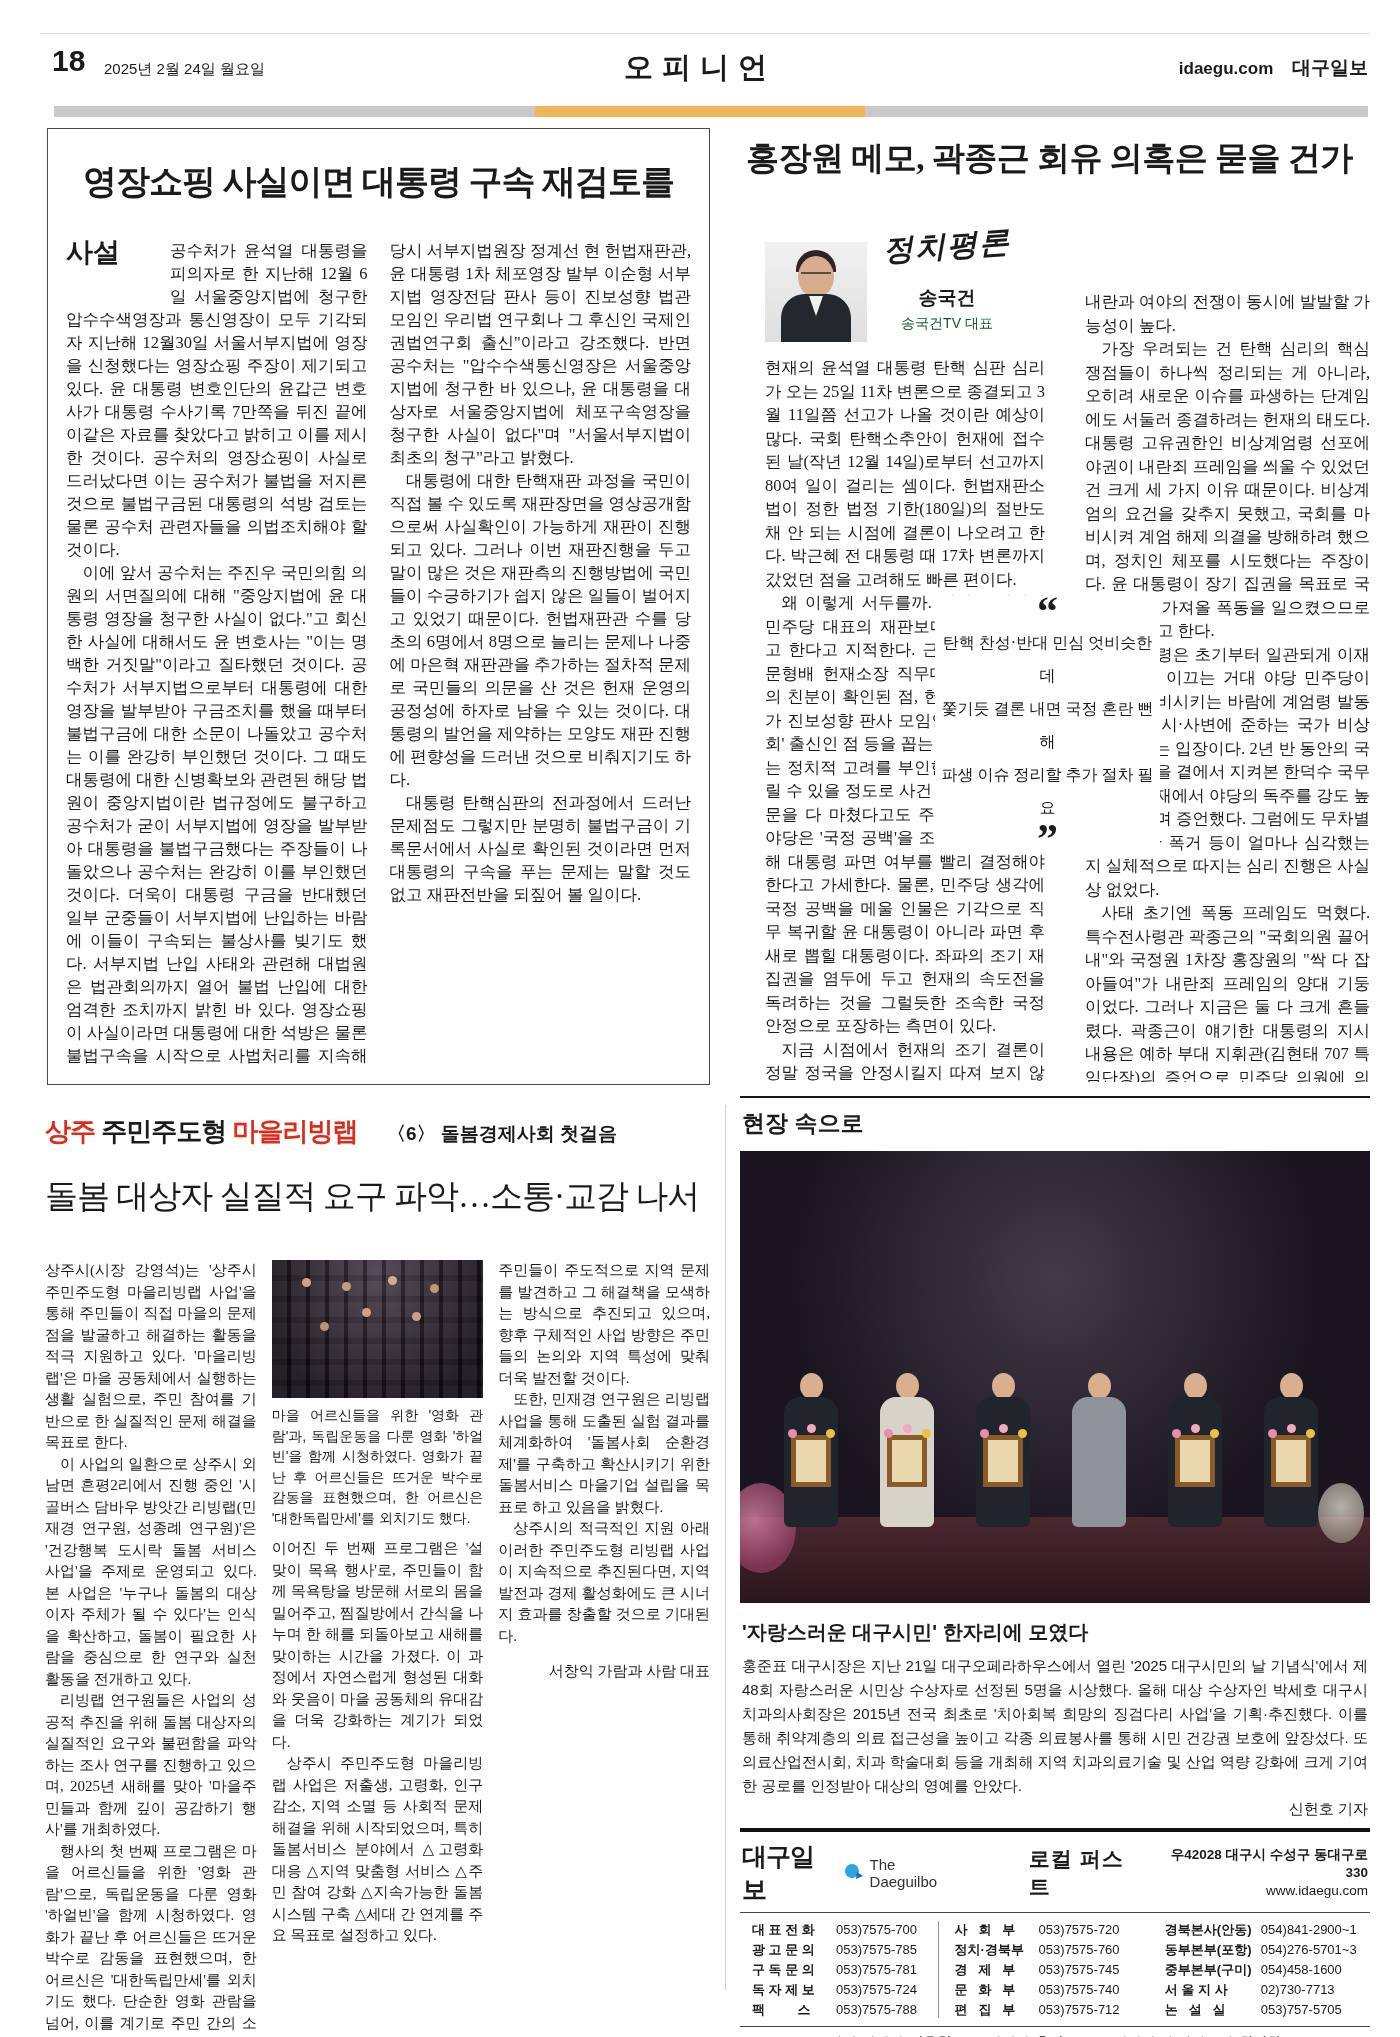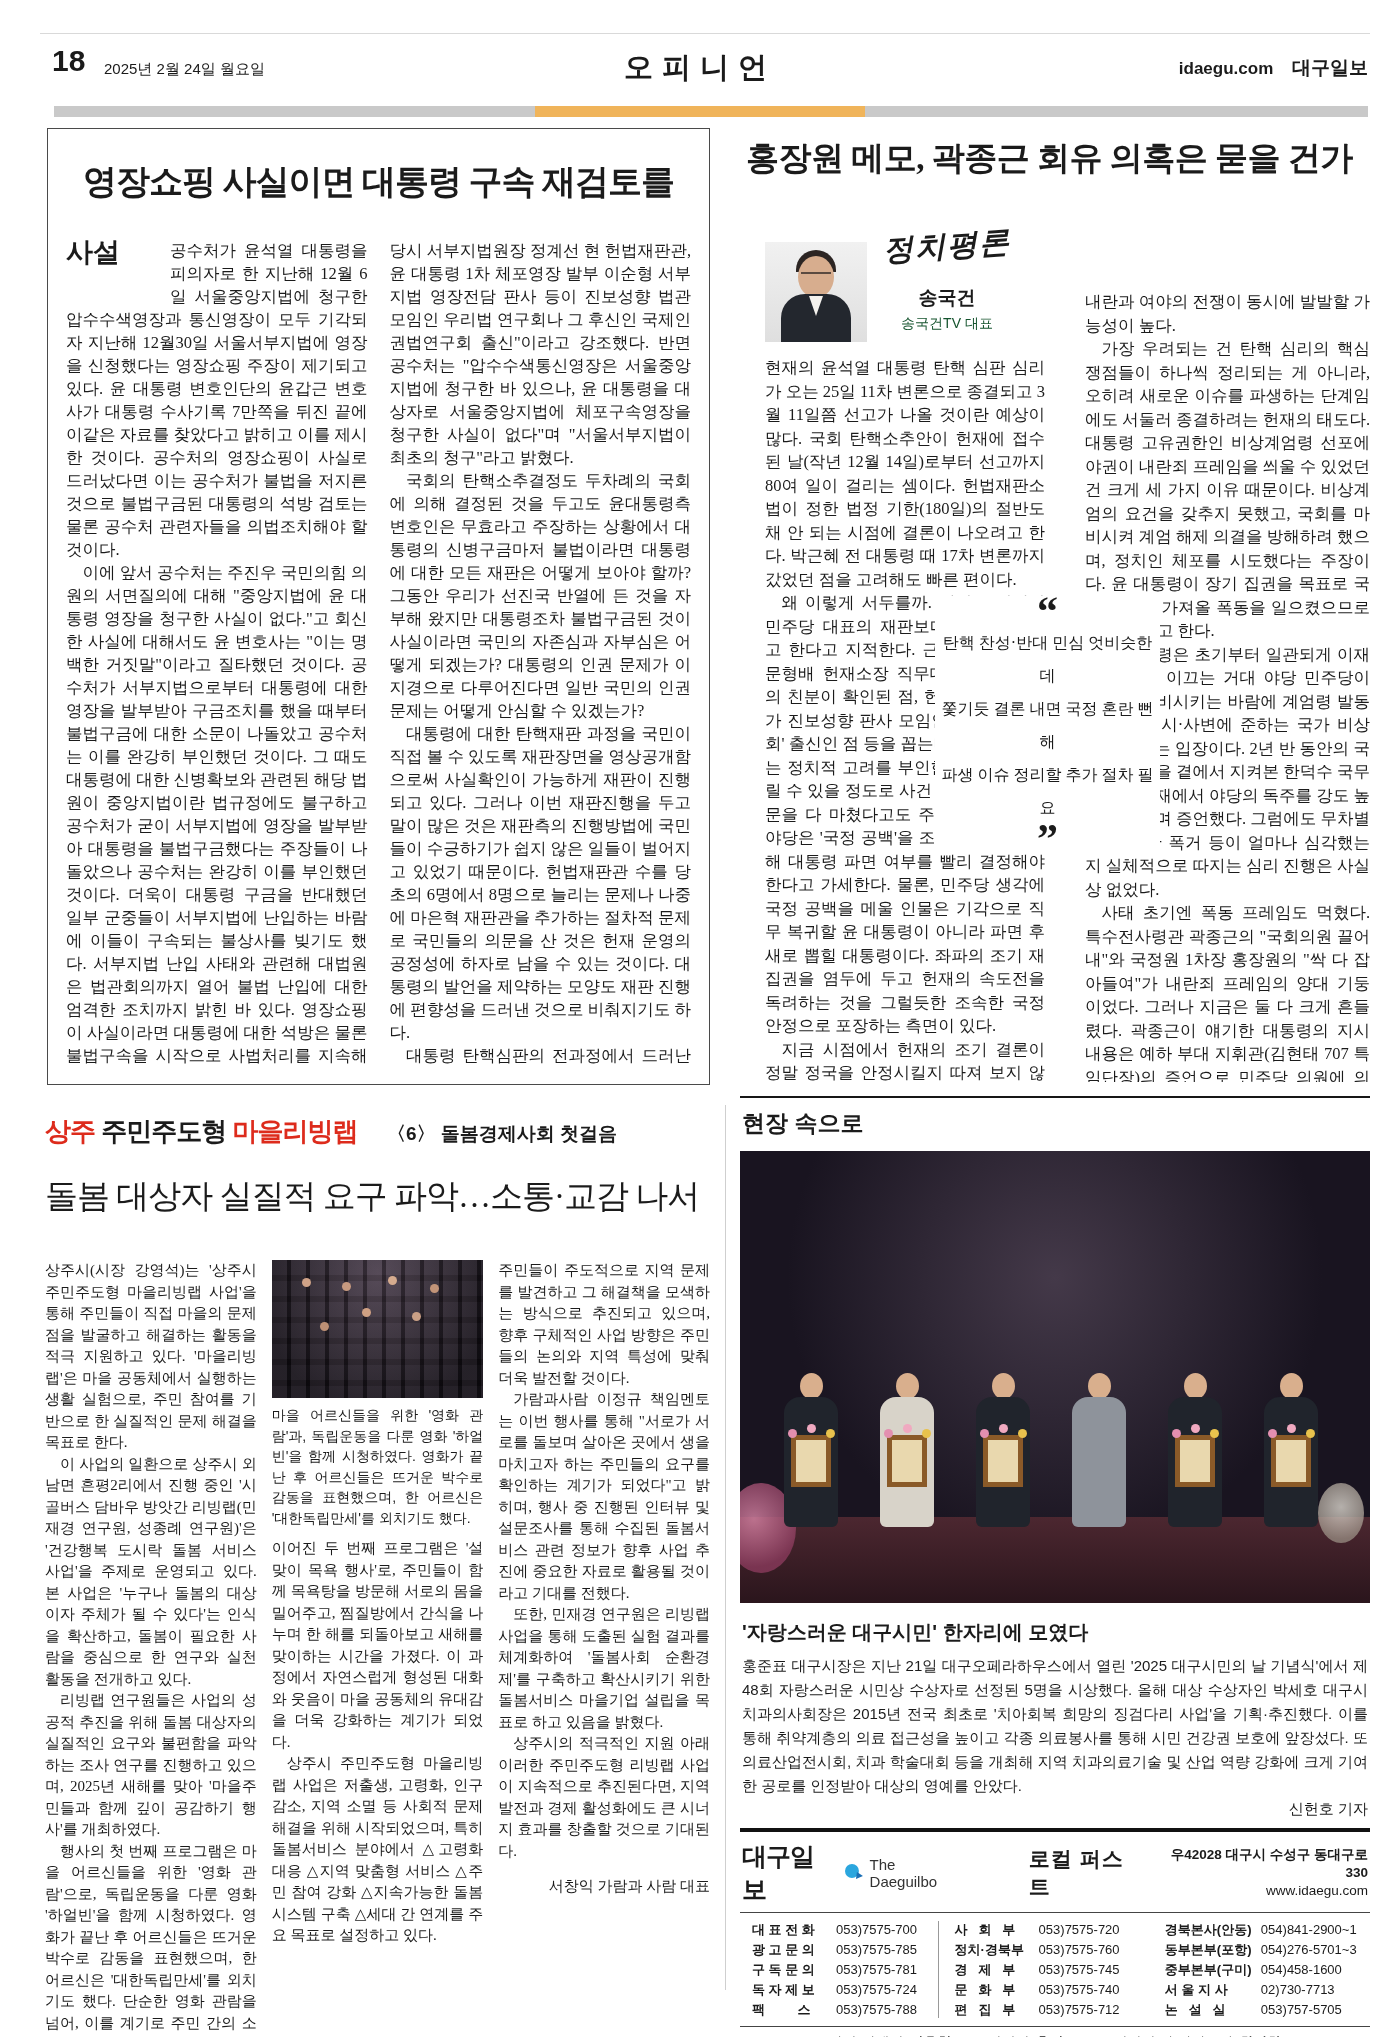--- a/index.html
+++ b/index.html
@@ -140,21 +140,20 @@
     <div class="ed-cols">
       <div class="ed-col">
         <div class="ed-label">사설</div>
 
       <p class="bp">공수처가 윤석열 대통령을 피의자로 한 지난해 12월 6일 서울중앙지법에 청구한 압수수색영장과 통신영장이 모두 기각되자 지난해 12월30일 서울서부지법에 영장을 신청했다는 영장쇼핑 주장이 제기되고 있다. 윤 대통령 변호인단의 윤갑근 변호사가 대통령 수사기록 7만쪽을 뒤진 끝에 이같은 자료를 찾았다고 밝히고 이를 제시한 것이다. 공수처의 영장쇼핑이 사실로 드러났다면 이는 공수처가 불법을 저지른 것으로 불법구금된 대통령의 석방 검토는 물론 공수처 관련자들을 의법조치해야 할 것이다.</p>
           <p class="bp">이에 앞서 공수처는 주진우 국민의힘 의원의 서면질의에 대해 "중앙지법에 윤 대통령 영장을 청구한 사실이 없다."고 회신한 사실에 대해서도 윤 변호사는 "이는 명백한 거짓말"이라고 질타했던 것이다. 공수처가 서부지법으로부터 대통령에 대한 영장을 발부받아 구금조치를 했을 때부터 불법구금에 대한 소문이 나돌았고 공수처는 이를 완강히 부인했던 것이다. 그 때도 대통령에 대한 신병확보와 관련된 해당 법원이 중앙지법이란 법규정에도 불구하고 공수처가 굳이 서부지법에 영장을 발부받아 대통령을 불법구금했다는 주장들이 나돌았으나 공수처는 완강히 이를 부인했던 것이다. 더욱이 대통령 구금을 반대했던 일부 군중들이 서부지법에 난입하는 바람에 이들이 구속되는 불상사를 빚기도 했다. 서부지법 난입 사태와 관련해 대법원은 법관회의까지 열어 불법 난입에 대한 엄격한 조치까지 밝힌 바 있다. 영장쇼핑이 사실이라면 대통령에 대한 석방은 물론 불법구속을 시작으로 사법처리를 지속해온 대통령에 대한 재판전반이 아무런 영향없이 진행될 수 있었는 지도 살펴 볼 일이다.</p>
         </div>
       <div class="ed-col">
 
       <p class="bp">당시 서부지법원장 정계선 현 헌법재판관, 윤 대통령 1차 체포영장 발부 이순형 서부지법 영장전담 판사 등이 진보성향 법관 모임인 우리법 연구회나 그 후신인 국제인권법연구회 출신"이라고 강조했다. 반면 공수처는 "압수수색통신영장은 서울중앙지법에 청구한 바 있으나, 윤 대통령을 대상자로 서울중앙지법에 체포구속영장을 청구한 사실이 없다"며 "서울서부지법이 최초의 청구"라고 밝혔다.</p>
-          <p class="bp">국회의 탄핵소추결정도 두차례의 국회에 의해 결정된 것을 두고도 윤대통령측 변호인은 무효라고 주장하는 상황에서 대통령의 신병구금마저 불법이라면 대통령에 대한 모든 재판은 어떻게 보아야 할까? 그동안 우리가 선진국 반열에 든 것을 자부해 왔지만 대통령조차 불법구금된 것이 사실이라면 국민의 자존심과 자부심은 어떻게 되겠는가? 대통령의 인권 문제가 이 지경으로 다루어진다면 일반 국민의 인권문제는 어떻게 안심할 수 있겠는가?</p>
           <p class="bp">대통령에 대한 탄핵재판 과정을 국민이 직접 볼 수 있도록 재판장면을 영상공개함으로써 사실확인이 가능하게 재판이 진행되고 있다. 그러나 이번 재판진행을 두고 말이 많은 것은 재판측의 진행방법에 국민들이 수긍하기가 쉽지 않은 일들이 벌어지고 있었기 때문이다. 헌법재판관 수를 당초의 6명에서 8명으로 늘리는 문제나 나중에 마은혁 재판관을 추가하는 절차적 문제로 국민들의 의문을 산 것은 헌재 운영의 공정성에 하자로 남을 수 있는 것이다. 대통령의 발언을 제약하는 모양도 재판 진행에 편향성을 드러낸 것으로 비춰지기도 하다.</p>
           <p class="bp">대통령 탄핵심판의 전과정에서 드러난 문제점도 그렇지만 분명히 불법구금이 기록문서에서 사실로 확인된 것이라면 먼저 대통령의 구속을 푸는 문제는 말할 것도 없고 재판전반을 되짚어 볼 일이다.</p>
         </div>
     </div>
   </div>
 
   <div class="polcol">
     <div class="pol-title">홍장원 메모, 곽종근 회유 의혹은 묻을 건가</div>
     <div class="writerblock">
       <div class="portrait">
@@ -218,21 +217,20 @@
         <div>
 
         <p class="bp">이어진 두 번째 프로그램은 '설맞이 목욕 행사'로, 주민들이 함께 목욕탕을 방문해 서로의 몸을 밀어주고, 찜질방에서 간식을 나누며 한 해를 되돌아보고 새해를 맞이하는 시간을 가졌다. 이 과정에서 자연스럽게 형성된 대화와 웃음이 마을 공동체의 유대감을 더욱 강화하는 계기가 되었다.</p>
             <p class="bp">상주시 주민주도형 마을리빙랩 사업은 저출생, 고령화, 인구 감소, 지역 소멸 등 사회적 문제 해결을 위해 시작되었으며, 특히 돌봄서비스 분야에서 △고령화 대응 △지역 맞춤형 서비스 △주민 참여 강화 △지속가능한 돌봄 시스템 구축 △세대 간 연계를 주요 목표로 설정하고 있다.</p>
           </div>
       </div>
       <div class="sj-col">
         <div>
 
         <p class="bp">주민들이 주도적으로 지역 문제를 발견하고 그 해결책을 모색하는 방식으로 추진되고 있으며, 향후 구체적인 사업 방향은 주민들의 논의와 지역 특성에 맞춰 더욱 발전할 것이다.</p>
-            <p class="bp">가람과사람 이정규 책임멘토는 이번 행사를 통해 "서로가 서로를 돌보며 살아온 곳에서 생을 마치고자 하는 주민들의 요구를 확인하는 계기가 되었다"고 밝히며, 행사 중 진행된 인터뷰 및 설문조사를 통해 수집된 돌봄서비스 관련 정보가 향후 사업 추진에 중요한 자료로 활용될 것이라고 기대를 전했다.</p>
             <p class="bp">또한, 민재경 연구원은 리빙랩 사업을 통해 도출된 실험 결과를 체계화하여 '돌봄사회 순환경제'를 구축하고 확산시키기 위한 돌봄서비스 마을기업 설립을 목표로 하고 있음을 밝혔다.</p>
             <p class="bp">상주시의 적극적인 지원 아래 이러한 주민주도형 리빙랩 사업이 지속적으로 추진된다면, 지역 발전과 경제 활성화에도 큰 시너지 효과를 창출할 것으로 기대된다.</p>
           </div>
         <div class="sj-byline">서창익 가람과 사람 대표</div>
       </div>
     </div>
   </div>
 
   <div class="vdivider"></div>
 

